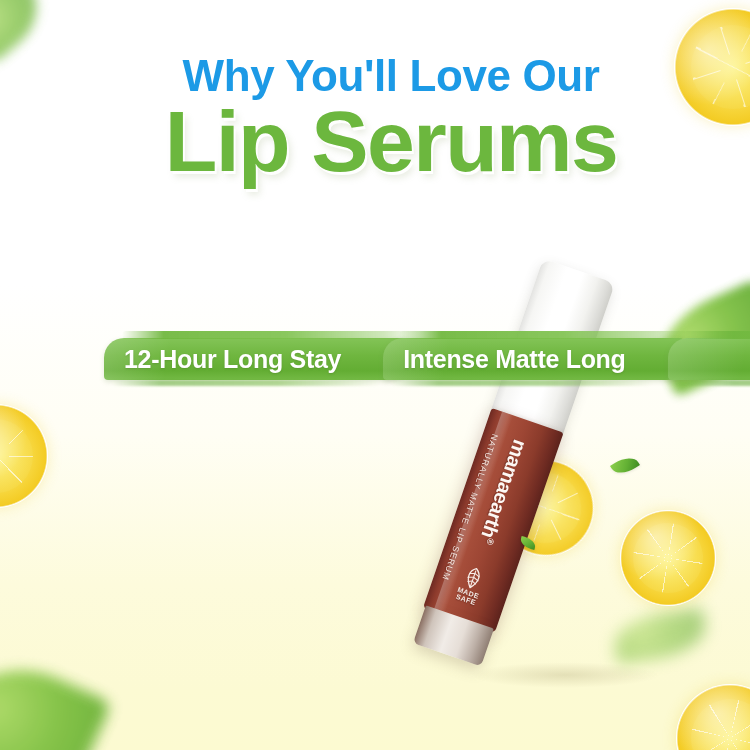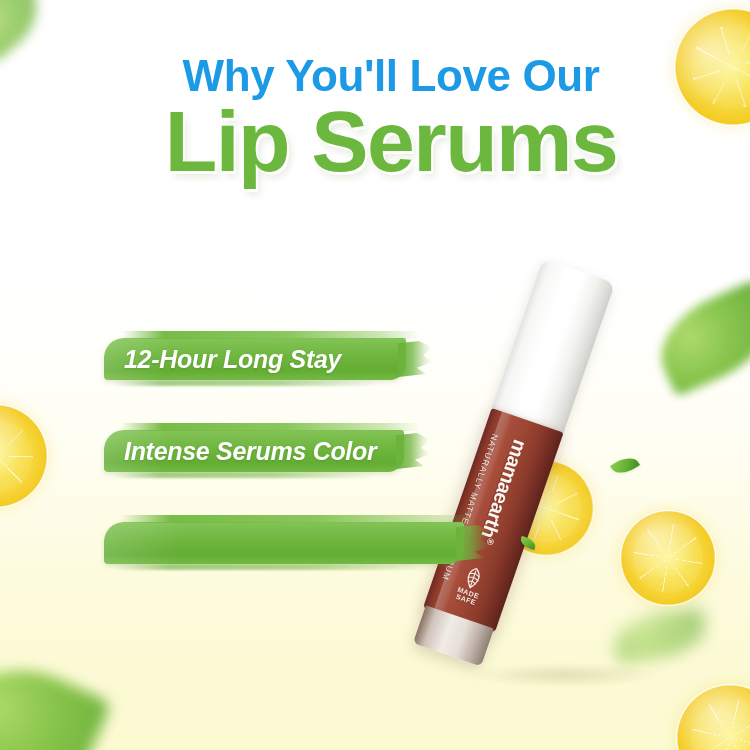--- a/index.html
+++ b/index.html
@@ -103,21 +103,21 @@
     letter-spacing:-1.6px;
     line-height:1.0;
     text-shadow:
        2px 3px 0 rgba(255,255,255,.95),
        4px 6px 7px rgba(150,170,120,.22);
   }
 
   
   #features{
     position:absolute; left:104px; top:334px; z-index:7;
-    display:flex; flex-direction:column; gap:42px;font-style:italic;
+    display:flex; flex-direction:row; gap:20px;
   }
   .feature{
     position:relative;
     height:50px;
     display:flex; align-items:center;
   }
   
   .stroke{
     position:absolute; left:0; top:4px;
     height:42px;
@@ -294,21 +294,21 @@
       <span class="streak"></span>
       <span class="streak-low"></span>
       <span class="feature-label">12-Hour Long Stay</span>
     </div>
 
 
     <div class="feature f2">
       <span class="stroke"></span>
       <span class="streak"></span>
       <span class="streak-low"></span>
-      <span class="feature-label">Intense Serums Color</span>
+      <span class="feature-label">Intense Matte Long</span>
     </div>
 
     <div class="feature f3">
       <span class="stroke"></span>
       <span class="streak"></span>
       <span class="streak-low"></span>
     </div>
 
   </div>
 

